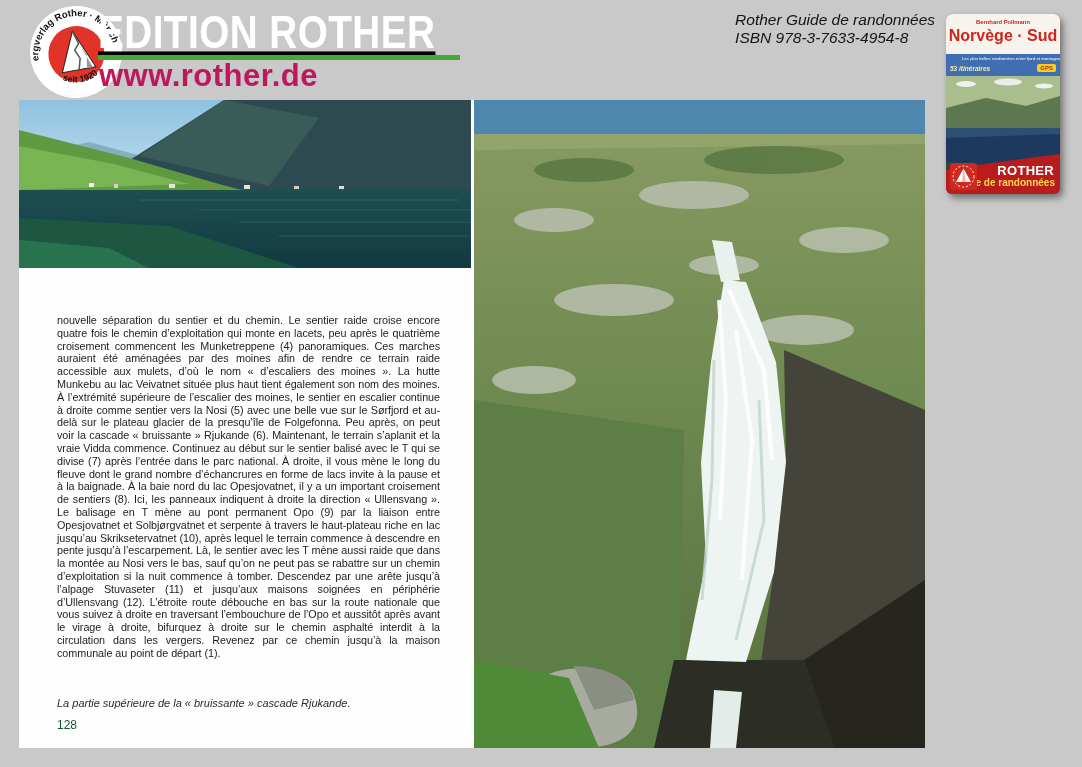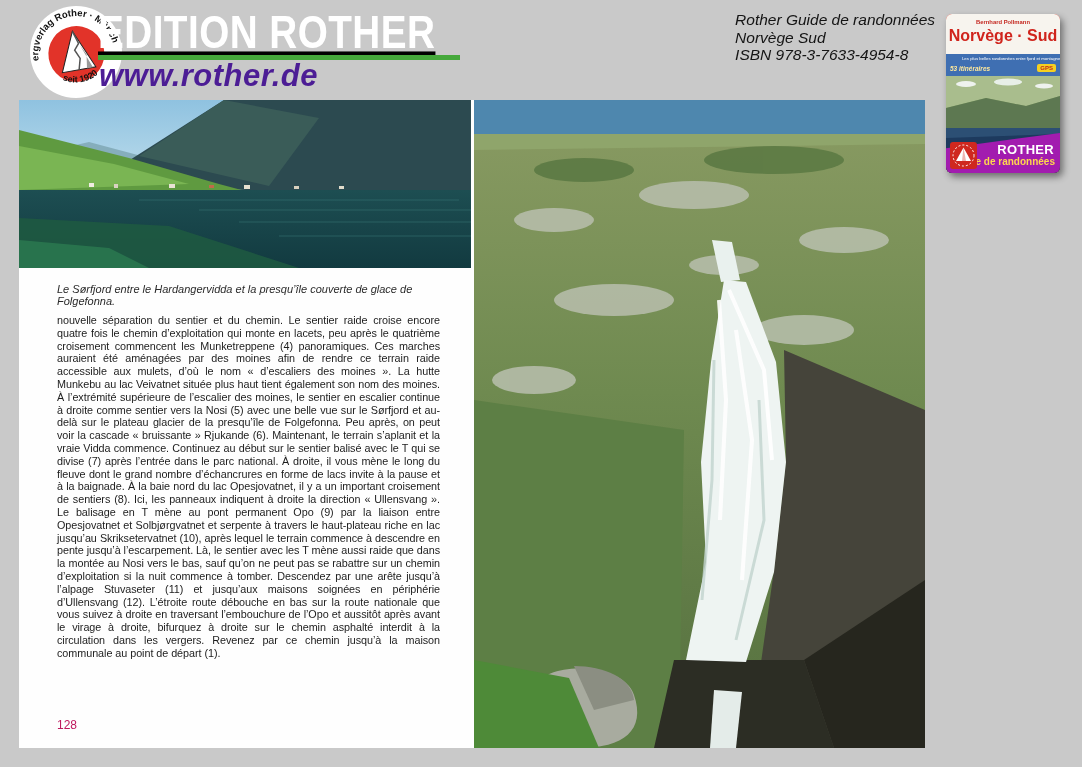--- a/index.html
+++ b/index.html
@@ -5,57 +5,57 @@
   html,body{margin:0;padding:0;}
   body{font-family:"Liberation Sans", sans-serif;}
   #stage{position:relative;width:1082px;height:767px;background:#c9c9c9;overflow:hidden;}
 
   
   .badge{position:absolute;left:28px;top:4px;width:96px;height:96px;transform:rotate(-10deg);}
   .brand{position:absolute;left:98px;top:8px;text-decoration:underline;}
   .brand-title{font-size:44px;font-weight:700;color:#ffffff;letter-spacing:0.5px;
                transform:scale(0.88,1.06);transform-origin:left top;white-space:nowrap;line-height:46px;}
   .brand-rule{position:absolute;left:98px;top:55px;width:362px;height:5px;background:#45a83b;}
-  .brand-url{position:absolute;left:99px;top:59px;font-size:31px;font-weight:700;color:#4c1d95;
-             letter-spacing:0.5px;line-height:34px;white-space:nowrap;font-style:italic;}
+  .brand-url{position:absolute;left:99px;top:59px;font-size:31px;font-weight:700;color:#be185d;
+             letter-spacing:0.5px;line-height:34px;white-space:nowrap;}
   .bookinfo{position:absolute;right:147px;top:11px;text-align:left;font-style:italic;
             font-size:15.5px;line-height:17.5px;color:#141414;}
 
   
-  .cover{position:absolute;left:946px;top:14px;width:114px;height:159px;background:#e13a2c;
+  .cover{position:absolute;left:946px;top:14px;width:114px;height:180px;background:#e13a2c;
          border-radius:6px;box-shadow:3px 4px 7px rgba(0,0,0,0.45);overflow:hidden;}
   .cover-white{position:absolute;left:0;top:0;width:100%;height:40px;background:#f7f4ee;}
   .cover-author{position:absolute;left:0;top:4px;width:100%;text-align:center;color:#c4271f;
                 font-size:6.5px;font-weight:700;transform:scale(0.9);}
   .cover-title{position:absolute;left:0;top:13px;width:100%;text-align:center;color:#d0241c;
                font-size:16px;font-weight:700;white-space:nowrap;}
   .cover-blue{position:absolute;left:0;top:40px;width:100%;height:22px;background:#3f6fb2;}
   .cover-sub{position:absolute;left:0;top:2px;width:100%;text-align:center;color:#ffffff;
              font-size:6px;transform:scale(0.72);transform-origin:center top;white-space:nowrap;}
   .cover-itin{position:absolute;left:4px;top:11px;color:#ffe99b;font-size:6.5px;font-weight:700;font-style:italic;}
   .cover-gps{position:absolute;right:4px;top:10px;background:#f5d020;color:#c0271f;font-size:6px;
              font-weight:700;padding:1px 3px;border-radius:2px;}
   .cover-photo{position:absolute;left:0;top:62px;width:114px;height:111px;}
-  .cover-band{position:absolute;left:0;bottom:0;width:100%;height:40px;background:#a21caf;
+  .cover-band{position:absolute;left:0;bottom:0;width:100%;height:40px;background:#b91c1c;
               clip-path:polygon(0 38%,100% 0,100% 100%,0 100%);}
   .cover-rother{position:absolute;right:6px;top:9px;color:#ffffff;font-size:13px;font-weight:700;letter-spacing:0.3px;}
   .cover-series{position:absolute;right:5px;top:23px;color:#ffd84d;font-size:10px;font-weight:700;white-space:nowrap;}
   .cover-logo{position:absolute;left:4px;bottom:4px;width:27px;height:27px;}
 
   
   .page{position:absolute;left:19px;top:100px;width:906px;height:648px;background:#fefefe;}
   .photo-fjord{position:absolute;left:0;top:0;width:452px;height:168px;}
   .photo-fall{position:absolute;left:455px;top:0;width:451px;height:648px;}
   .caption{position:absolute;left:38px;width:385px;font-style:italic;font-size:11px;color:#2a2a2a;}
   .cap-top{top:183px;}
   .cap-bottom{top:597px;}
   .bodytext{position:absolute;left:38px;top:214px;width:383px;text-align:justify;
             font-size:10.8px;line-height:12.8px;color:#1c1c1c;letter-spacing:-0.05px;}
   .bodytext b{font-weight:400;}
-  .pagenum{position:absolute;left:38px;top:618px;font-size:12px;color:#be185d;}
+  .pagenum{position:absolute;left:38px;top:618px;font-size:12px;color:#14532d;}
 </style>
 </head>
 <body>
 
 <div id="stage">
 
   <div class="badge">
     <svg width="96" height="96" viewBox="0 0 96 96">
       <circle cx="48" cy="48" r="46" fill="#ffffff"></circle>
       <defs>
@@ -76,21 +76,20 @@
   </div>
 
   <div class="brand">
     <div class="brand-title">EDITION ROTHER</div>
   </div>
   <div class="brand-rule"></div>
   <div class="brand-url">www.rother.de</div>
 
   <div class="bookinfo">
     <div>Rother Guide de randonnées</div>
-    <div>Norvège Sud</div>
     <div>ISBN 978-3-7633-4954-8</div>
   </div>
 
   <div class="cover">
     <div class="cover-photo">
       <svg width="114" height="111" viewBox="0 0 114 111" preserveAspectRatio="none">
         <rect x="0" y="0" width="114" height="111" fill="#49708e"></rect>
         <rect x="0" y="0" width="114" height="46" fill="#8fa86f"></rect>
         <path d="M0,0 L114,0 L114,20 L80,30 L40,22 L0,32 Z" fill="#a9bd8d"></path>
         <ellipse cx="20" cy="8" rx="10" ry="3" fill="#eef2ee"></ellipse>
@@ -209,21 +208,21 @@
             <path d="M285,300 L290,420 L262,540" fill="none"></path>
           </g>
           <path d="M240,590 L268,592 L262,648 L236,648 Z" fill="#e4ece9"></path>
         </g>
         <path d="M60,588 C70,560 150,562 160,595 C172,630 150,648 105,648 C70,648 52,620 60,588 Z" fill="#a8ab9f"></path>
         <path d="M100,566 C130,566 158,578 160,600 L120,610 Z" fill="#8b8e82"></path>
         <path d="M0,560 L95,578 L125,648 L0,648 Z" fill="#4e8a38"></path>
       </svg>
     </div>
 
-    <div class="caption cap-top">Le Sørfjord entre le Hardangervidda et la presqu’île couverte de glace de Folgefonna.</div>
 
     <div class="bodytext">nouvelle séparation du sentier et du chemin. Le sentier raide croise encore quatre fois le chemin d’exploitation qui monte en lacets, peu après le quatrième croisement commencent les <b>Munketreppene (4)</b> panoramiques. Ces marches auraient été aménagées par des moines afin de rendre ce terrain raide accessible aux mulets, d’où le nom « d’escaliers des moines ». La hutte Munkebu au lac Veivatnet située plus haut tient également son nom des moines. À l’extrémité supérieure de l’escalier des moines, le sentier en escalier continue à droite comme sentier vers la <b>Nosi (5)</b> avec une belle vue sur le Sørfjord et au-delà sur le plateau glacier de la presqu’île de Folgefonna. Peu après, on peut voir la cascade « bruissante » <b>Rjukande (6)</b>. Maintenant, le terrain s’aplanit et la vraie Vidda commence. Continuez au début sur le sentier balisé avec le T qui se divise <b>(7)</b> après l’entrée dans le parc national. À droite, il vous mène le long du fleuve dont le grand nombre d’échancrures en forme de lacs invite à la pause et à la baignade. À la baie nord du lac Opesjovatnet, il y a un important <b>croisement de sentiers (8)</b>. Ici, les panneaux indiquent à droite la direction « Ullensvang ». Le balisage en T mène au <b>pont permanent Opo (9)</b> par la liaison entre Opesjovatnet et Solbjørgvatnet et serpente à travers le haut-plateau riche en lac jusqu’au <b>Skriksetervatnet (10)</b>, après lequel le terrain commence à descendre en pente jusqu’à l’escarpement. Là, le sentier avec les T mène aussi raide que dans la montée au Nosi vers le bas, sauf qu’on ne peut pas se rabattre sur un chemin d’exploitation si la nuit commence à tomber. Descendez par une arête jusqu’à l’alpage <b>Stuvaseter (11)</b> et jusqu’aux maisons soignées en périphérie d’<b>Ullensvang (12)</b>. L’étroite route débouche en bas sur la route nationale que vous suivez à droite en traversant l’embouchure de l’Opo et aussitôt après avant le virage à droite, bifurquez à droite sur le chemin asphalté interdit à la circulation dans les vergers. Revenez par ce chemin jusqu’à la maison communale au <b>point de départ (1)</b>.</div>
 
+    <div class="caption cap-bottom">La partie supérieure de la « bruissante » cascade Rjukande.</div>
 
     <div class="pagenum">128</div>
   </div>
 
 </div>
 
 </body></html>

